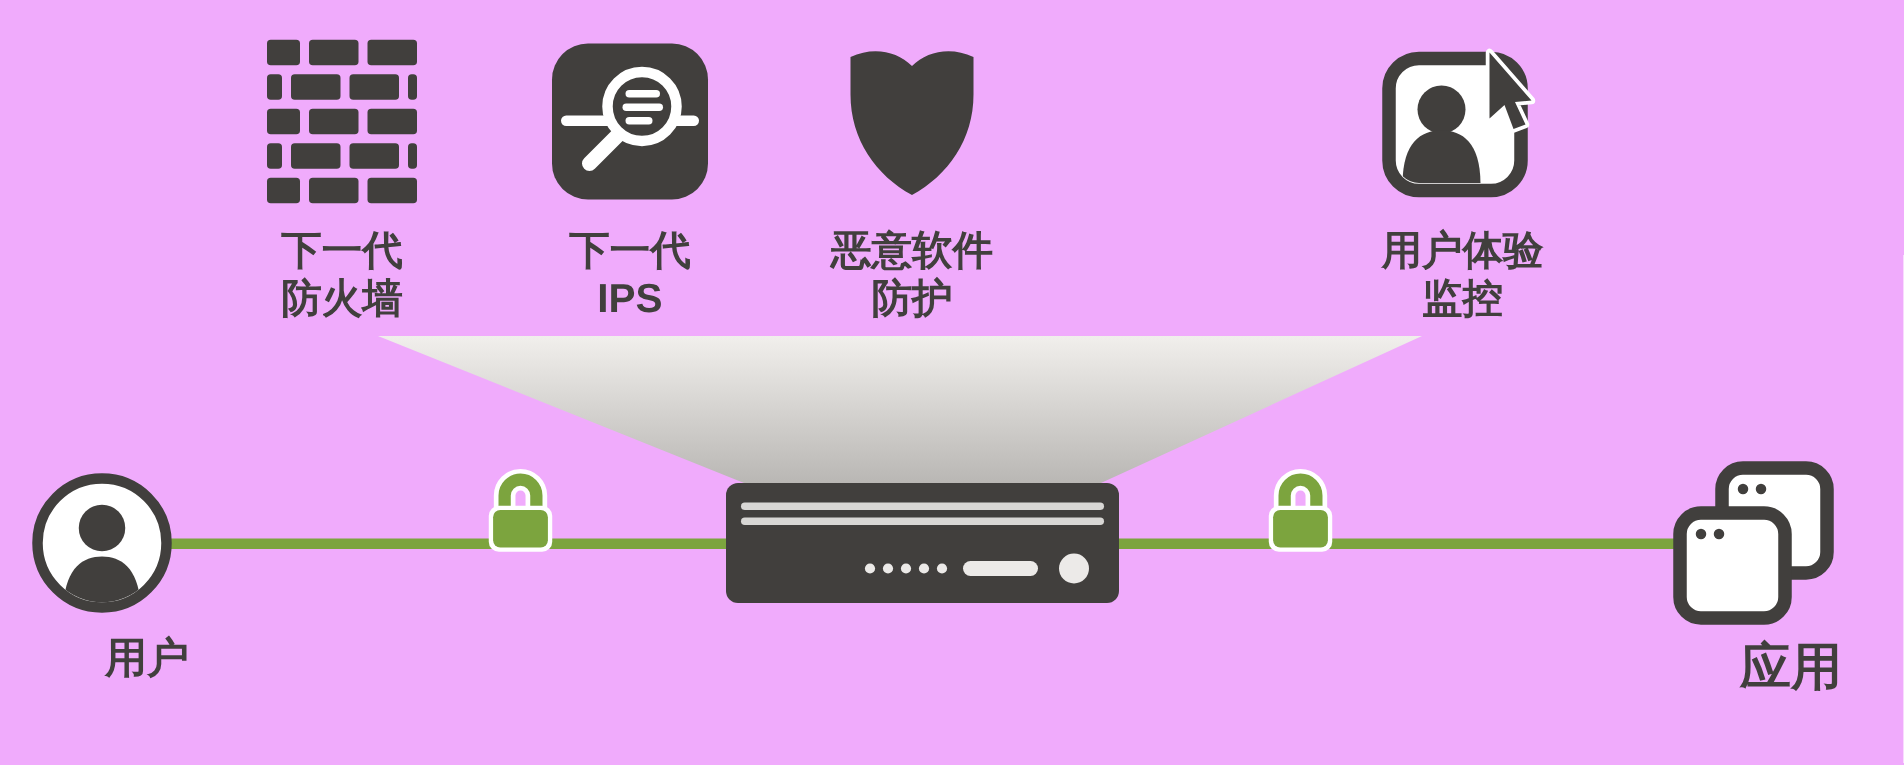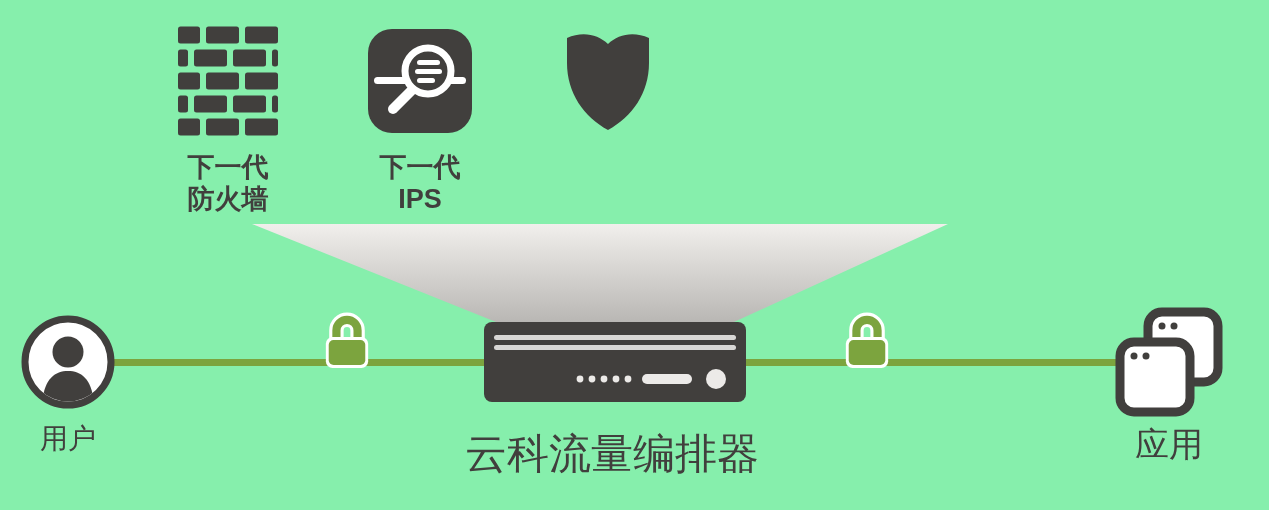--- a/index.html
+++ b/index.html
@@ -1,18 +1,18 @@
 <!DOCTYPE html>
 <html style="--dark: #413f3d; --green: #7ca43e; --funnel_top: #f1efec; --funnel_bottom: #b9b7b4;"><head>
 <meta charset="utf-8">
 <style>
   * { margin:0; padding:0; box-sizing:border-box; }
   html,body { background:#ffffff; font-family:"Liberation Sans", sans-serif; }
   .canvas {
-    position:relative; width:1269px; height:510px; background:#86efac;
+    position:relative; width:1269px; height:510px; background:#f0abfc;
     overflow:hidden; color:var(--dark,#413f3d);
   }
   svg { overflow:visible; display:block; }
   .dark { color:var(--dark,#413f3d); }
   .green { color:var(--green,#7ca43e); }
 
   
   .service { position:absolute; top:22px; width:180px; display:flex; flex-direction:column; align-items:center; }
   .service-icon { height:118px; display:flex; align-items:center; justify-content:center; }
   .service-label {
@@ -34,21 +34,21 @@
     background:var(--green,#7ca43e); z-index:1;
   }
 
   .node { position:absolute; z-index:2; }
   .user-node  { left:20px;   top:314px; }
   .server-node{ left:484px;  top:322px; }
   .lock-node-1{ left:322px;  top:312px; }
   .lock-node-2{ left:842px;  top:312px; }
   .apps-node  { left:1112px; top:306px; }
 
-  .label { position:absolute; font-weight:normal; color:var(--dark,#413f3d); text-align:center; z-index:2; }
+  .label { position:absolute; font-weight:bold; color:var(--dark,#413f3d); text-align:right; z-index:2; }
   .user-label { left:10px; width:116px; top:420px; font-size:28px; }
   .app-label  { left:1110px; width:118px; top:422px; font-size:34px; }
   .orchestrator-label { left:362px; width:500px; top:426px; font-size:42px; }
 </style>
 </head>
 <body>
 
 <div class="canvas">
 
   <div class="funnel"></div>
@@ -100,23 +100,48 @@
       <span>IPS</span>
     </div>
   </div>
 
   <div class="service" style="left:518px">
     <div class="service-icon dark">
       <svg width="100" height="108" viewBox="0 0 100 104" fill="currentColor">
         <path d="M50 15 C40 5 24 2 9 9 L9 34 C9 64 26 88 50 101 C74 88 91 64 91 34 L91 9 C76 2 60 5 50 15 Z"></path>
       </svg>
     </div>
-  </div>
-
-
+    <div class="service-label">
+      <span>恶意软件</span><br>
+      <span>防护</span>
+    </div>
+  </div>
+
+
+  <div class="service" style="left:885px">
+    <div class="service-icon dark">
+      <svg width="108" height="106" viewBox="0 0 108 104">
+        <defs>
+          <clipPath id="uemClip">
+              <rect x="10" y="15" width="78" height="78" rx="15"></rect>
+            </clipPath>
+        </defs>
+        <rect x="5" y="10" width="88" height="88" rx="20" fill="#fff" stroke="currentColor" stroke-width="9"></rect>
+        <g clip-path="url(#uemClip)" fill="currentColor">
+          <circle cx="40" cy="44" r="16"></circle>
+          <path d="M14 94 C14 66 26 58 40 58 C54 58 66 66 66 94 Z"></path>
+        </g>
+        <path d="M72 6 L72 50 L82 41 L88 57 L96 54 L89 39 L100 38 Z" fill="currentColor" stroke="#fff" stroke-width="5" paint-order="stroke" stroke-linejoin="round"></path>
+      </svg>
+    </div>
+    <div class="service-label">
+      <span>用户体验</span><br>
+      <span>监控</span>
+    </div>
+  </div>
 
   <div class="node user-node dark">
     <svg width="96" height="96" viewBox="0 0 96 96">
       <defs>
           <clipPath id="userClip">
             <circle cx="48" cy="48" r="39.5"></circle>
           </clipPath>
         </defs>
       <circle cx="48" cy="48" r="43" fill="#fff" stroke="currentColor" stroke-width="7"></circle>
       <g clip-path="url(#userClip)" fill="currentColor">
@@ -164,16 +189,15 @@
       <rect x="36" y="6" width="70" height="70" rx="14" fill="#fff" stroke="currentColor" stroke-width="9"></rect>
       <circle cx="50" cy="20" r="3.5" fill="currentColor"></circle>
       <circle cx="62" cy="20" r="3.5" fill="currentColor"></circle>
       <rect x="8" y="36" width="70" height="70" rx="14" fill="#fff" stroke="currentColor" stroke-width="9"></rect>
       <circle cx="22" cy="50" r="3.5" fill="currentColor"></circle>
       <circle cx="34" cy="50" r="3.5" fill="currentColor"></circle>
     </svg>
   </div>
 
   <div class="label user-label">用户</div>
-  <div class="label orchestrator-label">云科流量编排器</div>
   <div class="label app-label">应用</div>
 
 </div>
 
 </body></html>

